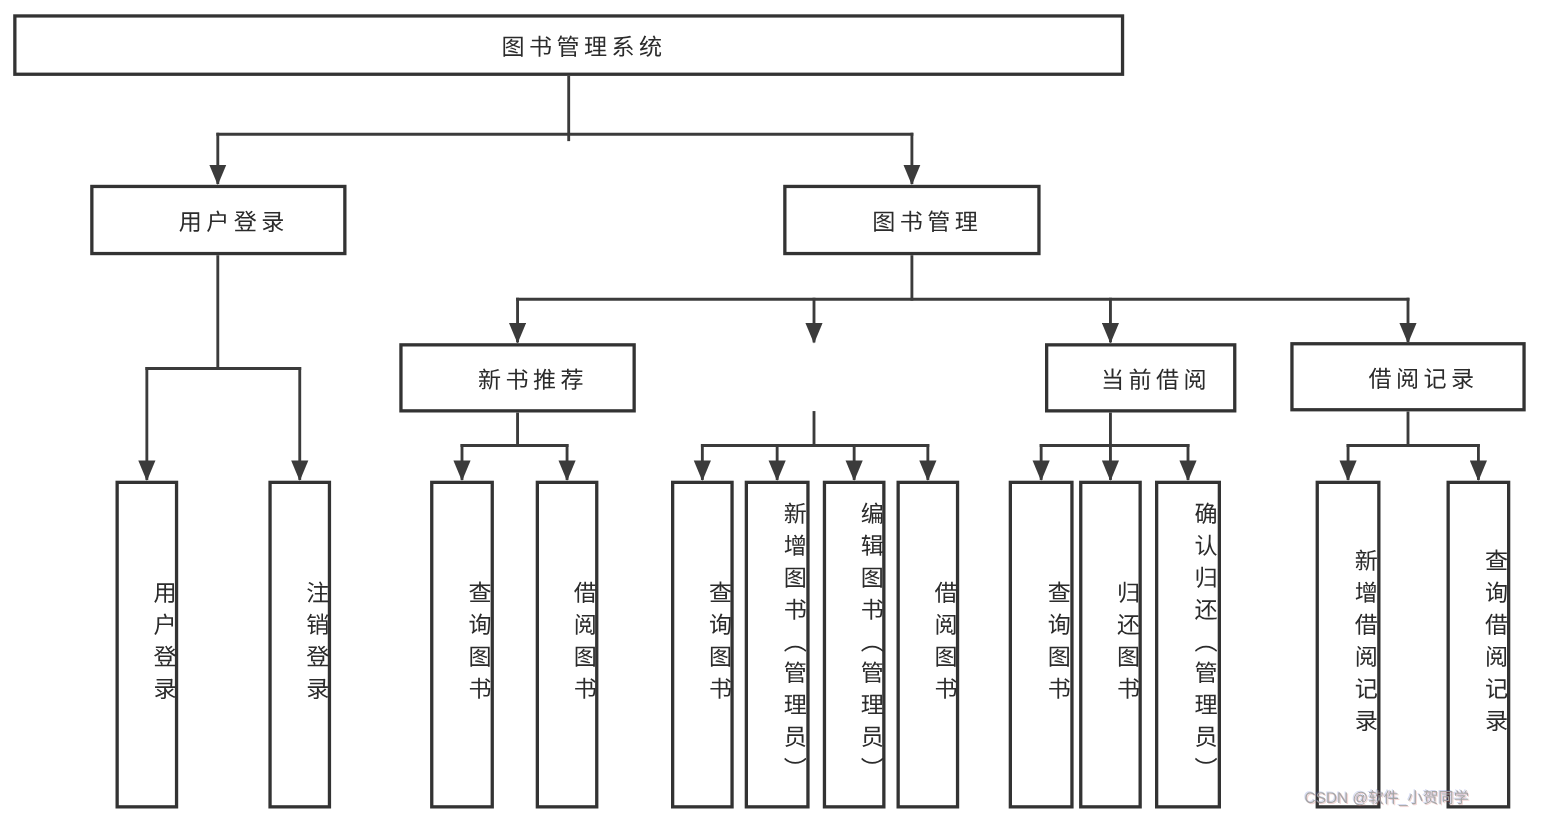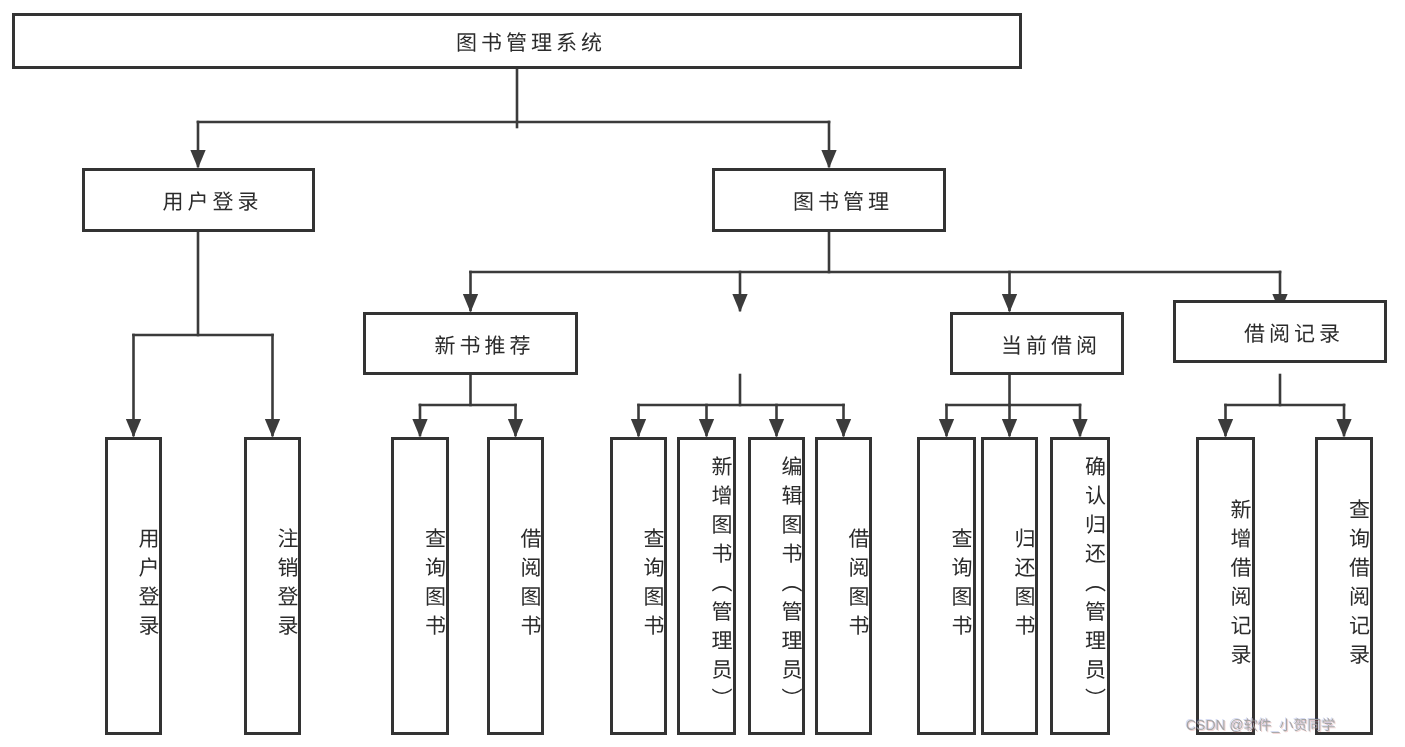--- a/index.html
+++ b/index.html
@@ -109,21 +109,21 @@
   <div class="box" style="left:363px;top:312px;width:215px;height:63px;">
     <span class="lbl">新书推荐</span>
   </div>
 
   <div class="box" style="left:712px;top:168px;width:234px;height:64px;">
     <span class="lbl">图书管理</span>
   </div>
   <div class="box" style="left:950px;top:312px;width:174px;height:63px;">
     <span class="lbl">当前借阅</span>
   </div>
-  <div class="box" style="left:1173px;top:300px;width:214px;height:63px;">
+  <div class="box" style="left:1173px;top:311px;width:214px;height:63px;">
     <span class="lbl">借阅记录</span>
   </div>
 
   <div class="box vert" style="left:105px;top:437px;width:57px;height:298px;">
     <span class="lbl">用户登录</span>
   </div>
   <div class="box vert" style="left:244px;top:437px;width:57px;height:298px;">
     <span class="lbl">注销登录</span>
   </div>
 

